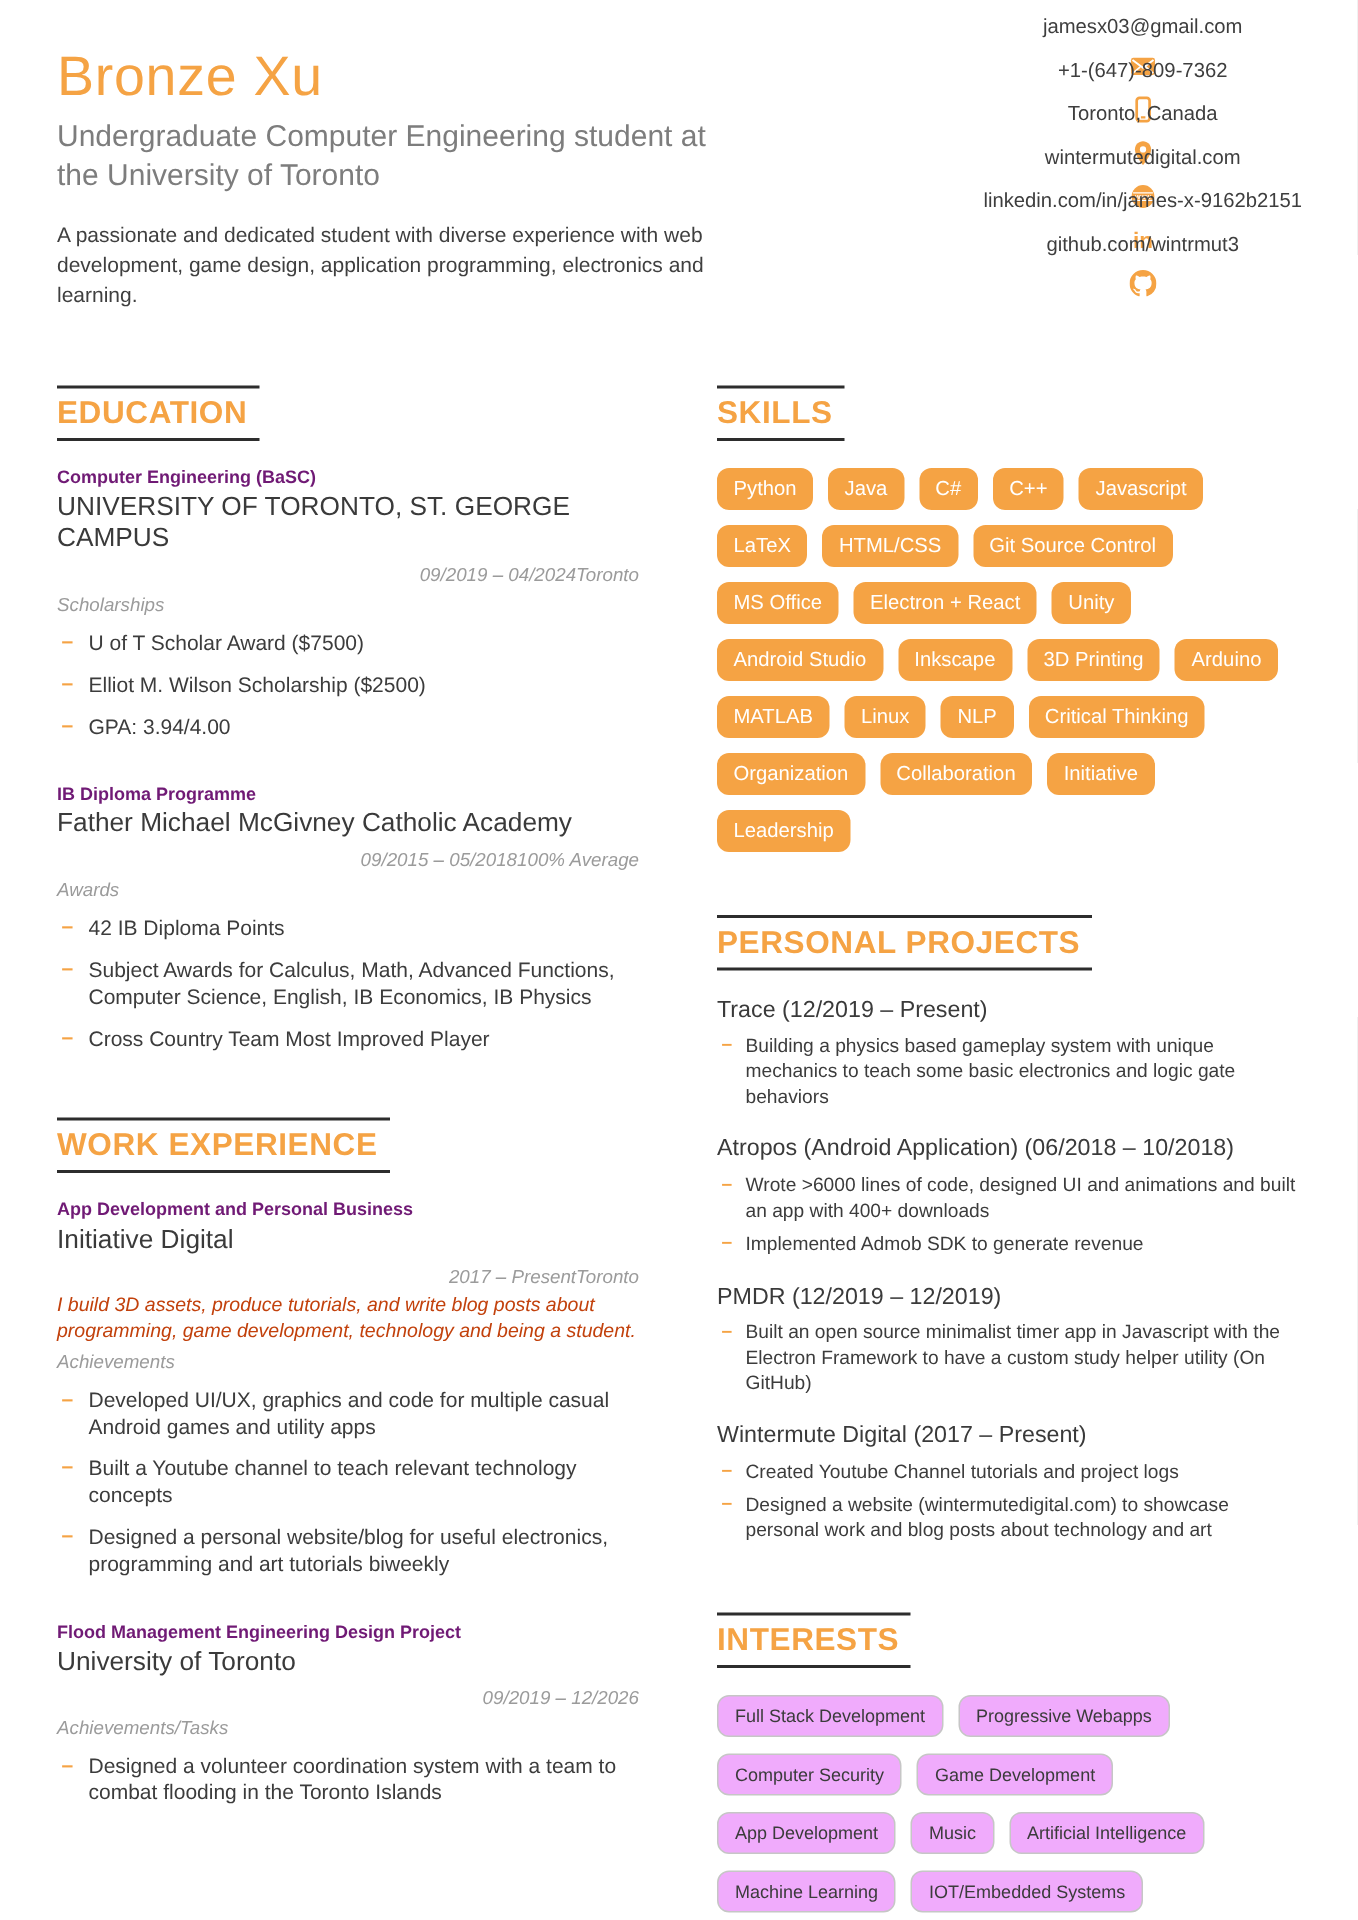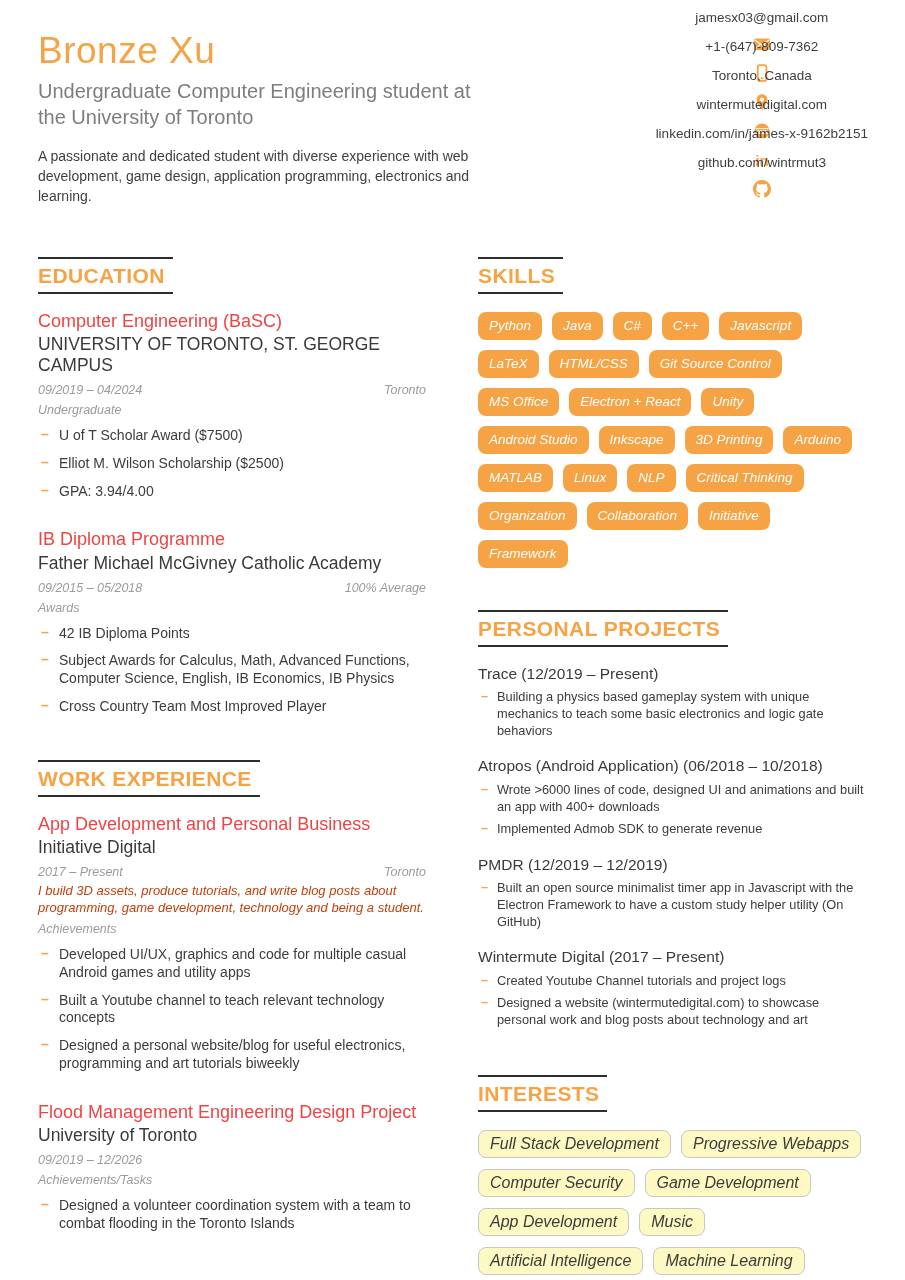--- a/index.html
+++ b/index.html
@@ -29,43 +29,43 @@
     letter-spacing:0.4px; border-top:2px solid #2d2d2d; border-bottom:2px solid #2d2d2d;
     padding:5px 8px 4px 0;
   }
   section.sec-work { margin-top:44px; }
   section.sec-projects { margin-top:42px; }
   section.sec-interests { margin-top:46px; }
   
   .entries { margin-top:2px; }
   .entry { margin-top:17px; }
   .entry + .entry { margin-top:29px; }
-  .entry-title { font-size:18px; font-weight:400; color:#ef4444; line-height:1.18; }
+  .entry-title { font-size:12px; font-weight:700; color:#701a75; line-height:1.18; }
   .entry-org { font-size:17.5px; font-weight:400; color:#3a3a3a; line-height:1.2; margin-top:2px; }
-  .entry-meta { display:flex; justify-content:space-between; margin-top:7px;
+  .entry-meta { display:flex; justify-content:flex-end; margin-top:7px;
     font-size:12.5px; font-style:italic; color:#9b9b9b; }
   .entry-desc { font-size:13px; font-style:italic; color:#c2410c; line-height:1.32; margin-top:3px; }
   .entry-label { font-size:12.5px; font-style:italic; color:#9b9b9b; margin-top:6px; }
   ul.bullets { list-style:none; margin-top:2px; }
   ul.bullets li { position:relative; padding-left:21px; font-size:14px; color:#3c3c3c;
     line-height:1.27; margin-top:10px; }
   ul.bullets li::before { content:"–"; position:absolute; left:3px; top:-1px;
     color:#F5A344; font-weight:700; }
   
   .project { margin-top:18px; }
   .project + .project { }
   .project-title { font-size:15.5px; color:#3a3a3a; line-height:1.2; }
   .project ul.bullets { margin-top:0; }
   .project ul.bullets li { font-size:12.8px; line-height:1.3; margin-top:6px; padding-left:19px; }
   
-  .pill-grid { display:flex; flex-wrap:wrap; gap:10px 10px; margin-top:18px;font-style:italic; }
+  .pill-grid { display:flex; flex-wrap:wrap; gap:10px 10px; margin-top:18px; }
   .skill-pill { background:#F5A344; color:#ffffff; font-size:13.5px; line-height:16px;
     padding:6px 11px; border-radius:8px; white-space:nowrap; }
-  .interest-pill { background:#fef9c3; border:1.5px solid #c6c6c6; color:#3b3b3b;
-    font-size:16px; line-height:16px; padding:5px 11px; border-radius:8px; white-space:nowrap;text-align:right; }
+  .interest-pill { background:#f0abfc; border:1.5px solid #c6c6c6; color:#3b3b3b;
+    font-size:12px; line-height:16px; padding:5px 11px; border-radius:8px; white-space:nowrap;text-align:right; }
   .sec-interests .pill-grid { gap:11px 10px; }
 </style>
 </head>
 <body>
 
 <div class="page">
 
   <div class="header">
     <div class="header-left">
       <h1 class="name">Bronze Xu</h1>
@@ -137,21 +137,21 @@
       <section class="sec-education">
         <h2 class="section-heading">EDUCATION</h2>
         <div class="entries" id="education-entries">
             <div class="entry">
               <div class="entry-title">Computer Engineering (BaSC)</div>
               <div class="entry-org">UNIVERSITY OF TORONTO, ST. GEORGE CAMPUS</div>
               <div class="entry-meta">
                 <span class="entry-date">09/2019 – 04/2024</span>
                 <span class="entry-place">Toronto</span>
               </div>
-              <div class="entry-label">Undergraduate</div>
+              <div class="entry-label">Scholarships</div>
               <ul class="bullets">
                 <li>U of T Scholar Award ($7500)</li>
                 <li>Elliot M. Wilson Scholarship ($2500)</li>
                 <li>GPA: 3.94/4.00</li>
               </ul>
             </div>
             <div class="entry">
               <div class="entry-title">IB Diploma Programme</div>
               <div class="entry-org">Father Michael McGivney Catholic Academy</div>
               <div class="entry-meta">
@@ -221,21 +221,21 @@
             <span class="skill-pill">Inkscape</span>
             <span class="skill-pill">3D Printing</span>
             <span class="skill-pill">Arduino</span>
             <span class="skill-pill">MATLAB</span>
             <span class="skill-pill">Linux</span>
             <span class="skill-pill">NLP</span>
             <span class="skill-pill">Critical Thinking</span>
             <span class="skill-pill">Organization</span>
             <span class="skill-pill">Collaboration</span>
             <span class="skill-pill">Initiative</span>
-            <span class="skill-pill">Framework</span>
+            <span class="skill-pill">Leadership</span>
           </div>
       </section>
 
       <section class="sec-projects">
         <h2 class="section-heading">PERSONAL PROJECTS</h2>
         <div id="project-entries">
             <div class="project">
               <div class="project-title">Trace (12/2019 – Present)</div>
               <ul class="bullets">
                 <li>Building a physics based gameplay system with unique mechanics to teach some basic electronics and logic gate behaviors</li>

